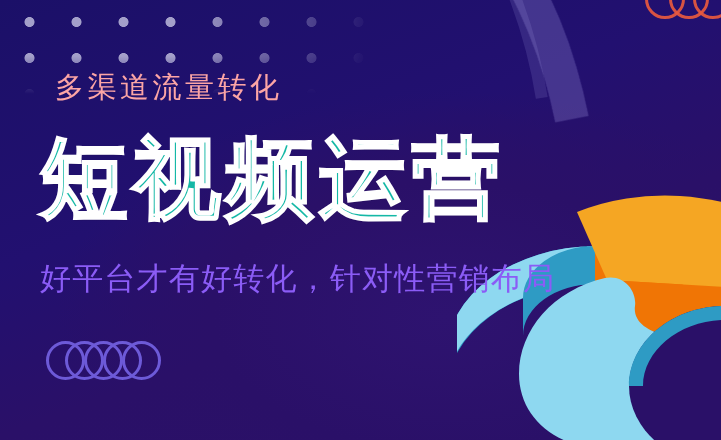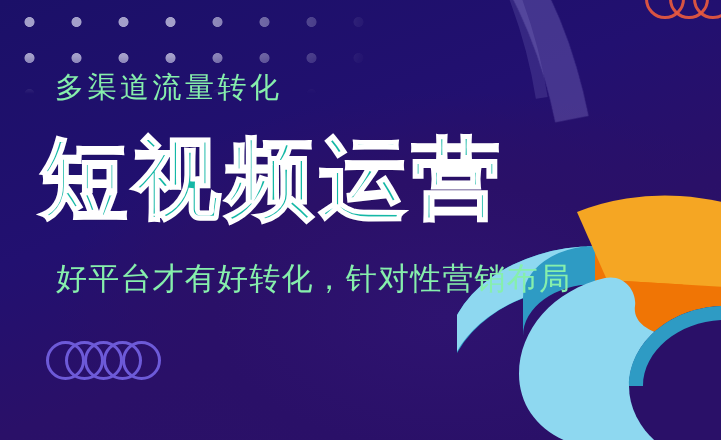--- a/index.html
+++ b/index.html
@@ -104,46 +104,46 @@
     top: 0;
     width: 721px;
     height: 440px;
   }
   .eyebrow {
     position: absolute;
     left: 55px;
     top: 68px;
     font-size: 29px;
     letter-spacing: 3.5px;
-    color: #86efac;
+    color: #fca5a5;
     font-weight: 400;
     white-space: nowrap;
     font-family: "Liberation Sans", sans-serif;
   }
   .headline {
     position: absolute;
     left: 40px;
     top: 131px;
     font-size: 88px;
     line-height: 96px;
     letter-spacing: 5px;
     color: #14b8a6;
     font-weight: 700;
     white-space: nowrap;
     font-family: "DejaVu Sans", "Liberation Sans", sans-serif;
     -webkit-text-stroke: 2.2px #ffffff;
     text-shadow: 0 2px 0 rgba(30,12,80,0.22);
   }
   .subline {
     position: absolute;
-    left: 56px;
+    left: 40px;
     top: 258px;
     font-size: 31px;
     letter-spacing: 1.2px;
-    color: #86efac;
+    color: #8b5cf6;
     font-weight: 400;
     white-space: nowrap;
     font-family: "Liberation Serif", "DejaVu Serif", serif;
   }
 </style>
 </head>
 <body>
 
 <div id="banner">
 

